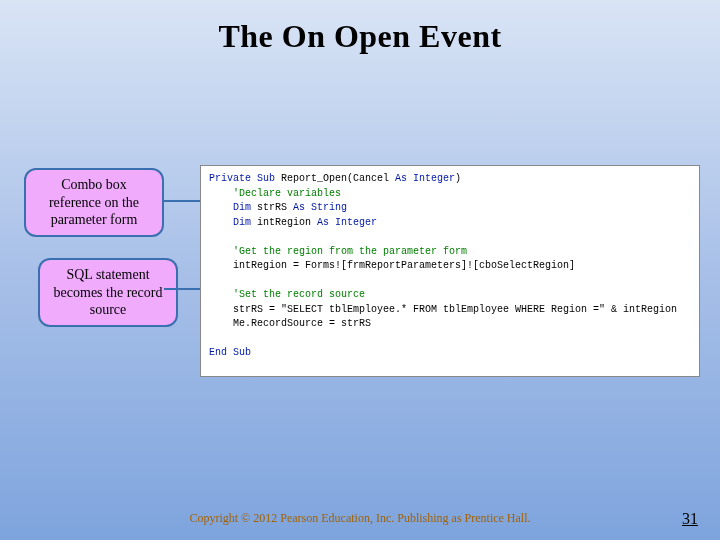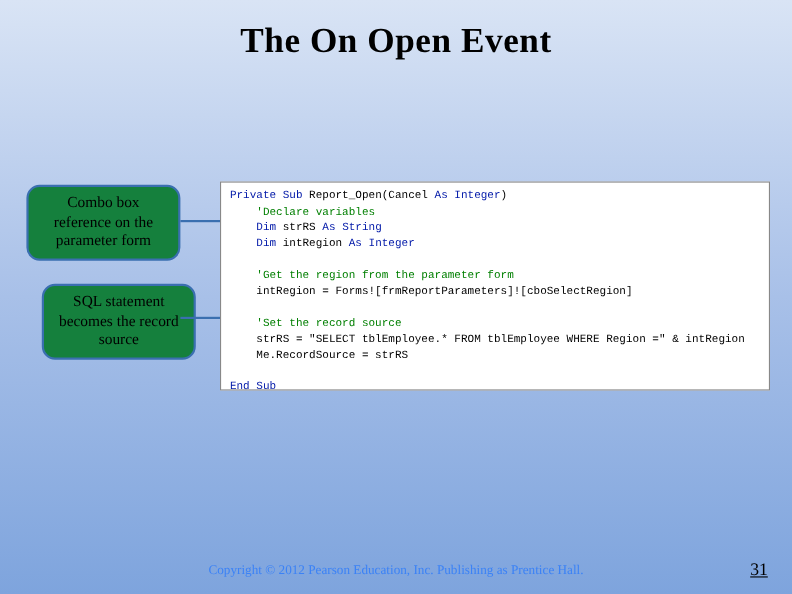--- a/index.html
+++ b/index.html
@@ -14,21 +14,21 @@
   .title {
     text-align: center;
     font-size: 32px;
     font-weight: bold;
     color: #000;
     padding-top: 18px;
     letter-spacing: 0.5px;
   }
   .callout {
     position: absolute;
-    background: #15803d;
+    background: #f0abfc;
     border: 2px solid #3a6fb0;
     border-radius: 12px;
     padding: 6px 10px;
     text-align: center;
     font-size: 14px;
     line-height: 1.25;
     width: 140px;
   }
   .callout1 { left: 24px; top: 168px; }
   .callout2 { left: 38px; top: 258px; }
@@ -37,41 +37,41 @@
     height: 2px;
     background: #3a6fb0;
   }
   .conn1 { left: 164px; top: 200px; width: 52px; }
   .conn2 { left: 164px; top: 288px; width: 52px; }
   .codebox {
     position: absolute;
     left: 200px;
     top: 165px;
     width: 500px;
-    height: 190px;
+    height: 212px;
     background: #fff;
     border: 1px solid #888;
     font-family: "Courier New", monospace;
     font-size: 10px;
     line-height: 1.45;
     padding: 6px 8px;
     white-space: pre;
     color: #000;
     overflow: hidden;
   }
   .codebox .kw { color: #0018a8; }
   .codebox .cm { color: #007f00; }
   .footer {
     position: absolute;
     bottom: 14px;
     left: 0;
     right: 0;
     text-align: center;
     font-size: 12px;
-    color: #3b82f6;
+    color: #a16207;
   }
   .pagenum {
     position: absolute;
     bottom: 12px;
     right: 22px;
     font-size: 16px;
     color: #000;
     text-decoration: underline;
   }
 </style>

